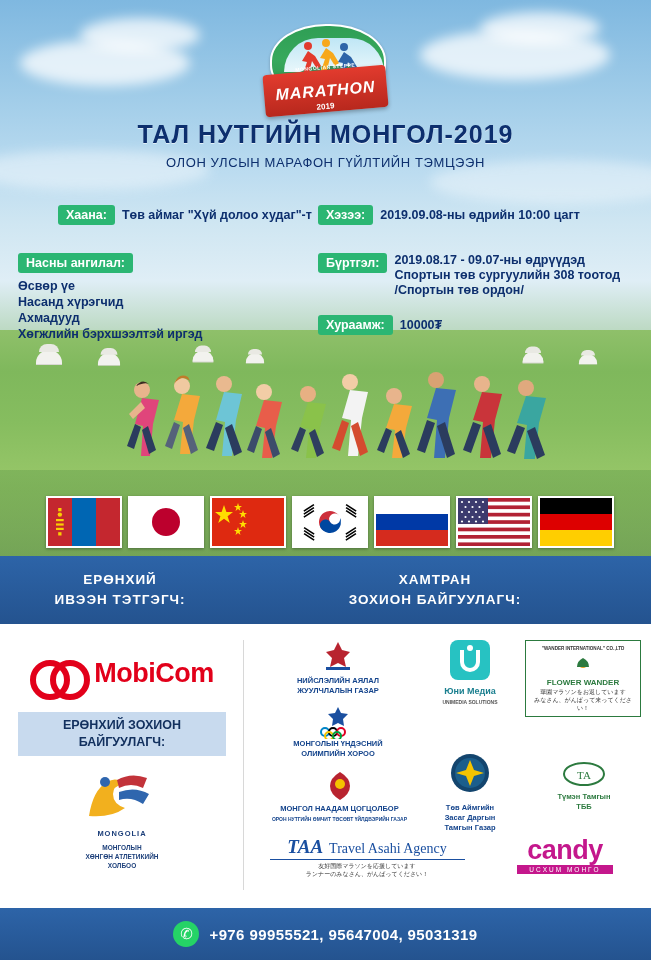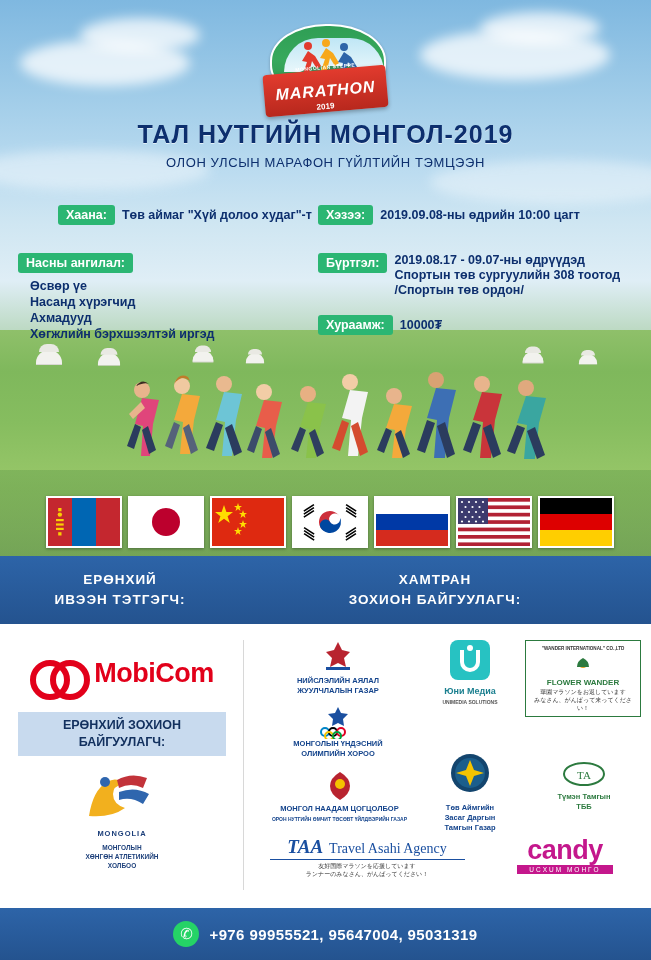--- a/index.html
+++ b/index.html
@@ -99,21 +99,21 @@
   
   .infowrap{position:absolute;left:18px;top:205px;width:615px;height:140px;}
   .lbl{
     display:inline-block;background:#2bb673;color:#ffffff;font-weight:bold;
     font-size:12.5px;padding:3px 8px;border-radius:3px;white-space:nowrap;
   }
   .val{color:#0d2f6e;font-size:12.5px;font-weight:bold;}
   .row1{position:absolute;left:0;top:0;display:flex;align-items:center;gap:7px;padding-left:40px;}
   .row1b{position:absolute;left:300px;top:0;display:flex;align-items:center;gap:7px;}
   .row2{position:absolute;left:0;top:48px;}
-  .cats{margin-top:5px;color:#0d2f6e;font-size:12.5px;line-height:16px;font-weight:bold;margin-left:12px;}
+  .cats{margin-top:5px;color:#0d2f6e;font-size:12.5px;line-height:16px;font-weight:bold;}
   .row3{position:absolute;left:300px;top:48px;display:flex;align-items:flex-start;gap:7px;}
   .row3 .val{line-height:15px;}
   .row4{position:absolute;left:300px;top:110px;display:flex;align-items:center;gap:7px;}
 
   
   .runners{position:absolute;left:0;top:360px;width:651px;height:130px;}
 
   
   .flagband{
     position:absolute;left:0;top:482px;width:651px;height:78px;

